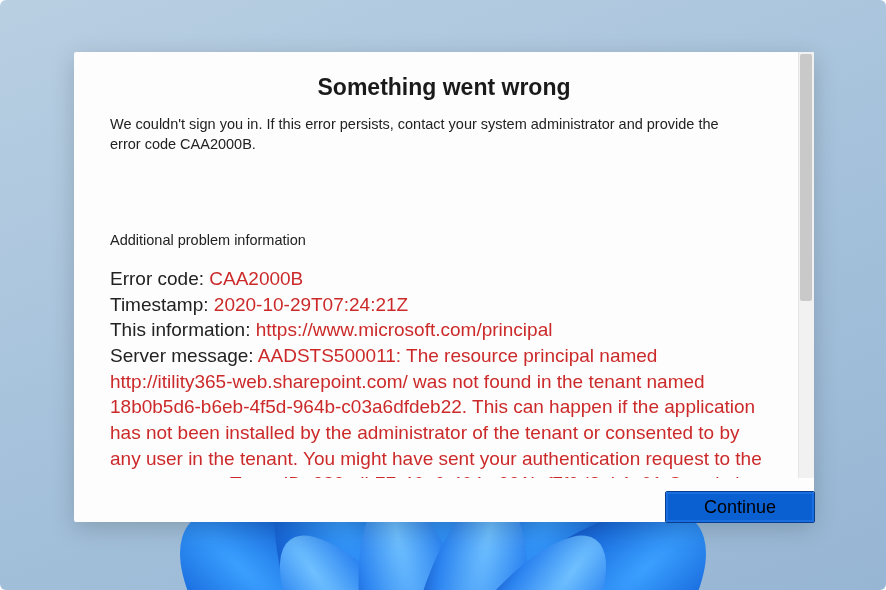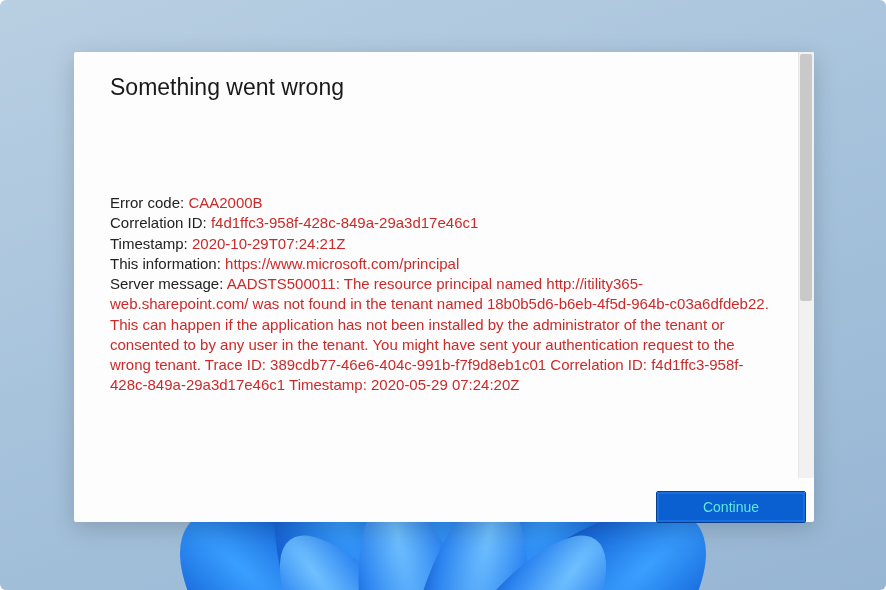--- a/index.html
+++ b/index.html
@@ -74,73 +74,74 @@
     position: absolute;
     top: 2px; right: 2px;
     width: 12px; height: 58%;
     background: #c9c9c9;
     border-radius: 2px;
   }
 
   h1.title {
     margin: -2px 0 14px 0;
     font-size: 23px;
-    font-weight: 400;
+    font-weight: 700;
     color: #1a1a1a;
+    text-align: center;
   }
 
   p.summary {
     margin: 0;
     font-size: 14.5px;
     line-height: 1.35;
     color: #222;
     max-width: 640px;
   }
 
   .spacer { height: 78px; }
 
   h2.subhead {
     margin: 0 0 18px 0;
     font-size: 14.5px;
     font-weight: 400;
     color: #222;
   }
 
   .kv-list {
-    font-size: 15px;
+    font-size: 19px;
     line-height: 1.35;
     color: #222;
     max-width: 660px;
   }
   .kv-list .line { margin: 0; }
   .kv-list .value { color: #cc2a2a; }
 
   .footer {
     flex: 0 0 auto;
     height: 44px;
     display: flex;
     justify-content: flex-end;
     align-items: flex-end;
     padding: 0;
   }
 
   .continue-btn {
     min-width: 148px;
     height: 30px;
     background: #0a5fd1;
-    color: #5eead4;
-    font-size: 14px;
+    color: #000000;
+    font-size: 18px;
     border: 2px solid #1a6fe0;
     outline: 1px solid #083e90;
     display: flex;
     align-items: center;
     justify-content: center;
     cursor: pointer;
     border-radius: 1px;
-    margin-right: 9px;
+    margin-right: 0;
     margin-bottom: 0;
     box-sizing: border-box;
   }
 </style>
 </head>
 <body>
 
 <div class="viewport">
 
   <div class="bloom">
@@ -158,30 +159,29 @@
     <div class="petal inner" style="transform: rotate(36deg);"></div>
     <div class="petal inner" style="transform: rotate(60deg);"></div>
   </div>
 
   <div class="dialog">
 
     <div class="dialog-scroll">
 
       <h1 class="title">Something went wrong</h1>
 
+      <p class="summary">We couldn't sign you in. If this error persists, contact your system administrator and provide the error code CAA2000B.</p>
 
       <div class="spacer"></div>
 
+      <h2 class="subhead">Additional problem information</h2>
 
       <div class="kv-list">
         <p class="line">
           <span>Error code: </span><span class="value">CAA2000B</span>
-        </p>
-        <p class="line">
-          <span>Correlation ID: </span><span class="value">f4d1ffc3-958f-428c-849a-29a3d17e46c1</span>
         </p>
         <p class="line">
           <span>Timestamp: </span><span class="value">2020-10-29T07:24:21Z</span>
         </p>
         <p class="line">
           <span>This information: </span><span class="value">https://www.microsoft.com/principal</span>
         </p>
         <p class="line">
           <span>Server message: </span><span class="value">AADSTS500011: The resource principal named http://itility365-web.sharepoint.com/ was not found in the tenant named 18b0b5d6-b6eb-4f5d-964b-c03a6dfdeb22. This can happen if the application has not been installed by the administrator of the tenant or consented to by any user in the tenant. You might have sent your authentication request to the wrong tenant. Trace ID: 389cdb77-46e6-404c-991b-f7f9d8eb1c01 Correlation ID: f4d1ffc3-958f-428c-849a-29a3d17e46c1 Timestamp: 2020-05-29 07:24:20Z</span>
         </p>

